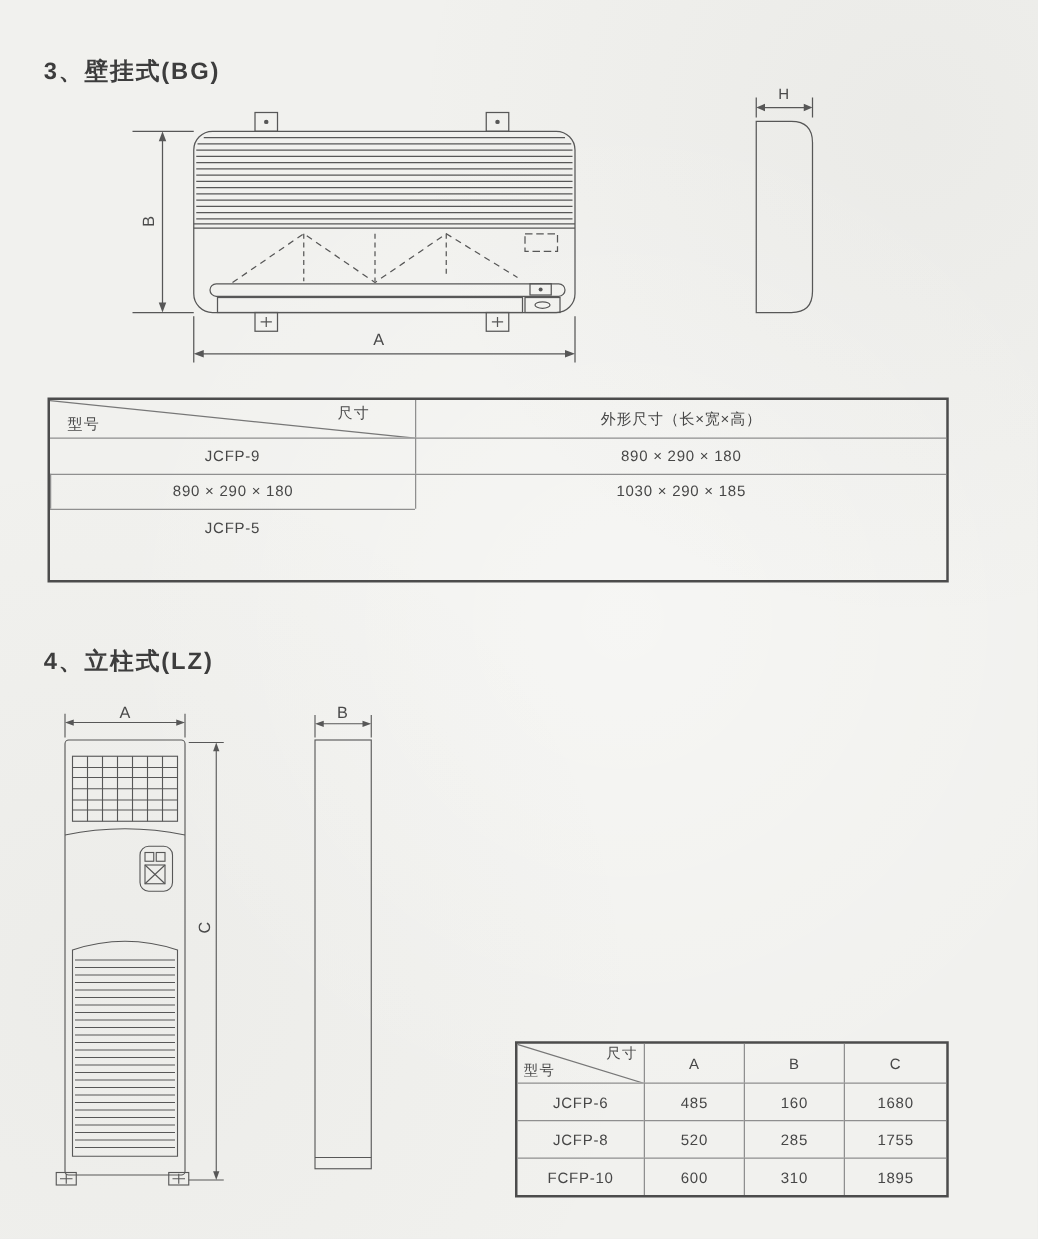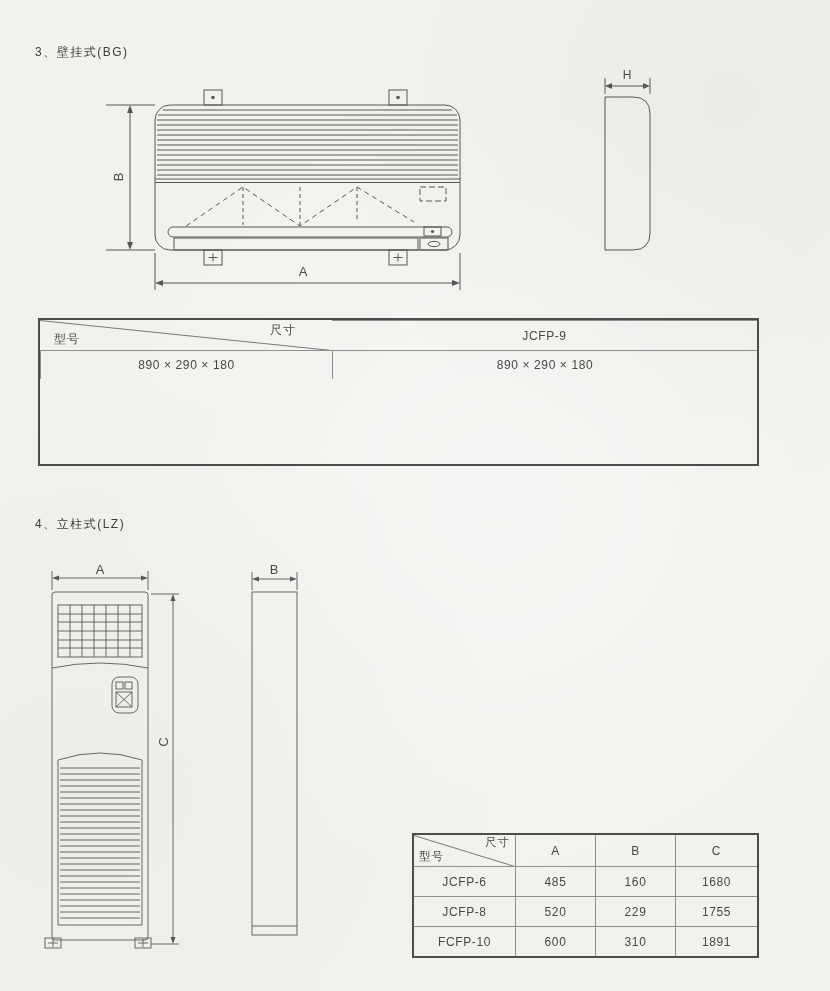--- a/index.html
+++ b/index.html
@@ -4,21 +4,21 @@
 <style>
   html,body{margin:0;padding:0;}
   body{font-family:"Liberation Sans","DejaVu Sans",sans-serif;background:#e8e8e6;}
   .page{position:relative;width:830px;height:991px;margin:0 auto;overflow:hidden;
     background-color:#f1f1ee;
     background-image:
       radial-gradient(circle at 88% 10%, rgba(120,120,115,0.05), transparent 35%),
       radial-gradient(circle at 10% 80%, rgba(120,120,115,0.04), transparent 40%),
       radial-gradient(circle at 60% 50%, rgba(255,255,255,0.35), transparent 60%);
   }
-  .heading{position:absolute;left:35px;font-size:12px;color:#3d3d3d;letter-spacing:1.5px;}
+  .heading{position:absolute;left:35px;font-size:19px;color:#3d3d3d;letter-spacing:1.5px;font-weight:bold;}
   .h3{top:44px;} .h4{top:516px;}
   svg{position:absolute;}
   svg text{font-family:"Liberation Sans","DejaVu Sans",sans-serif;}
 
   
   .tbl{position:absolute;display:grid;border:2px solid #4c4c4c;color:#474747;font-size:12px;}
   .tbl .cell{display:flex;align-items:center;justify-content:center;letter-spacing:0.6px;}
   .tbl1{left:38px;top:318px;width:717px;grid-template-columns:292px 1fr;
         grid-template-rows:30px 28.5px 28.5px 28.5px 28.5px;}
   .tbl2{left:412px;top:833px;width:343px;grid-template-columns:101px 80px 80px 82px;
@@ -98,24 +98,27 @@
       <text x="627" y="79" text-anchor="middle" font-size="12">H</text>
     </g>
   </svg>
 
   <div class="tbl tbl1">
     <div class="cell corner">
       <div class="diagline"></div>
       <span class="dtop">尺寸</span>
       <span class="dbot">型号</span>
     </div>
+    <div class="cell bl">外形尺寸（长×宽×高）</div>
 
     <div class="cell bt">JCFP-9</div>
     <div class="cell bt bl">890 × 290 × 180</div>
     <div class="cell bt bl">890 × 290 × 180</div>
+    <div class="cell bt bl">1030 × 290 × 185</div>
+    <div class="cell bt">JCFP-5</div>
   </div>
 
   <div class="heading h4">4、立柱式(LZ)</div>
 
   <svg style="left:30px;top:555px;width:330px;height:405px" viewBox="30 555 330 405">
     <g stroke="#575757" fill="none" stroke-width="0.9">
       <rect x="52" y="592" width="96" height="348" rx="3"></rect>
 
       <g>
         <rect x="58" y="605" width="84" height="52"></rect>
@@ -182,22 +185,22 @@
     <div class="cell bl">B</div>
     <div class="cell bl">C</div>
 
     <div class="cell bt">JCFP-6</div>
     <div class="cell bt bl">485</div>
     <div class="cell bt bl">160</div>
     <div class="cell bt bl">1680</div>
 
     <div class="cell bt">JCFP-8</div>
     <div class="cell bt bl">520</div>
-    <div class="cell bt bl">229</div>
+    <div class="cell bt bl">285</div>
     <div class="cell bt bl">1755</div>
 
     <div class="cell bt">FCFP-10</div>
     <div class="cell bt bl">600</div>
     <div class="cell bt bl">310</div>
-    <div class="cell bt bl">1891</div>
+    <div class="cell bt bl">1895</div>
   </div>
 
 </div>
 
 </body></html>

